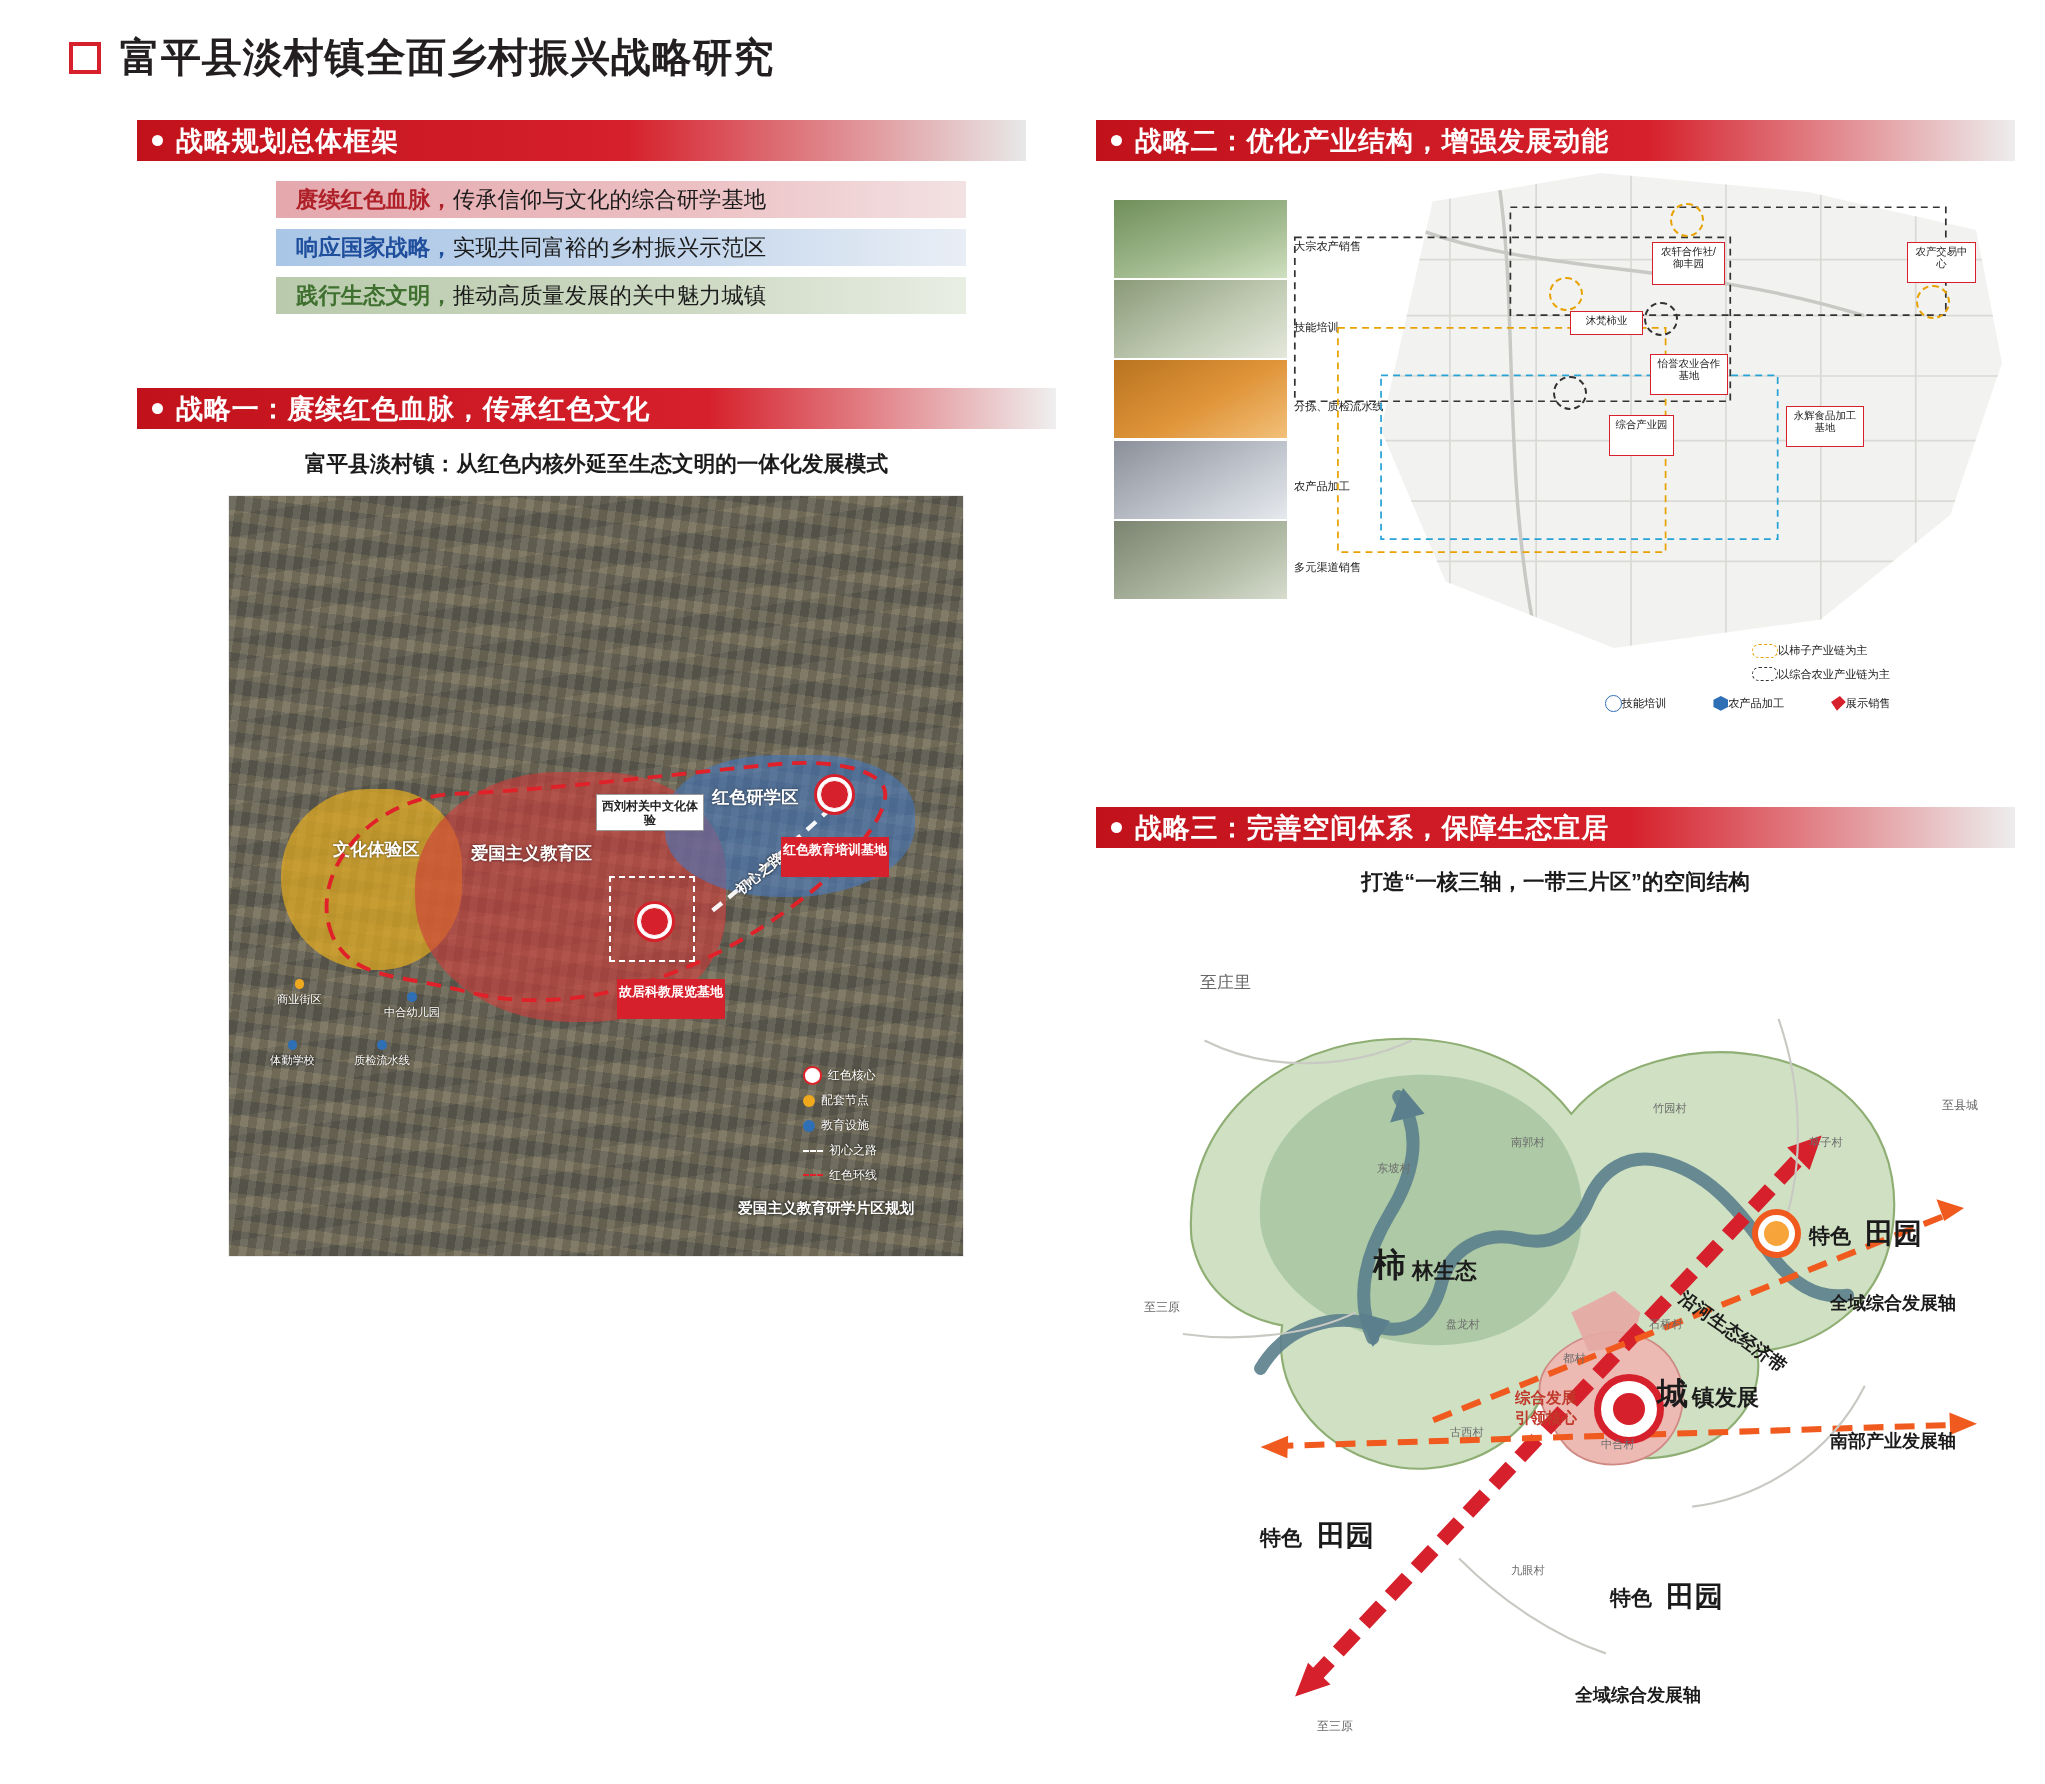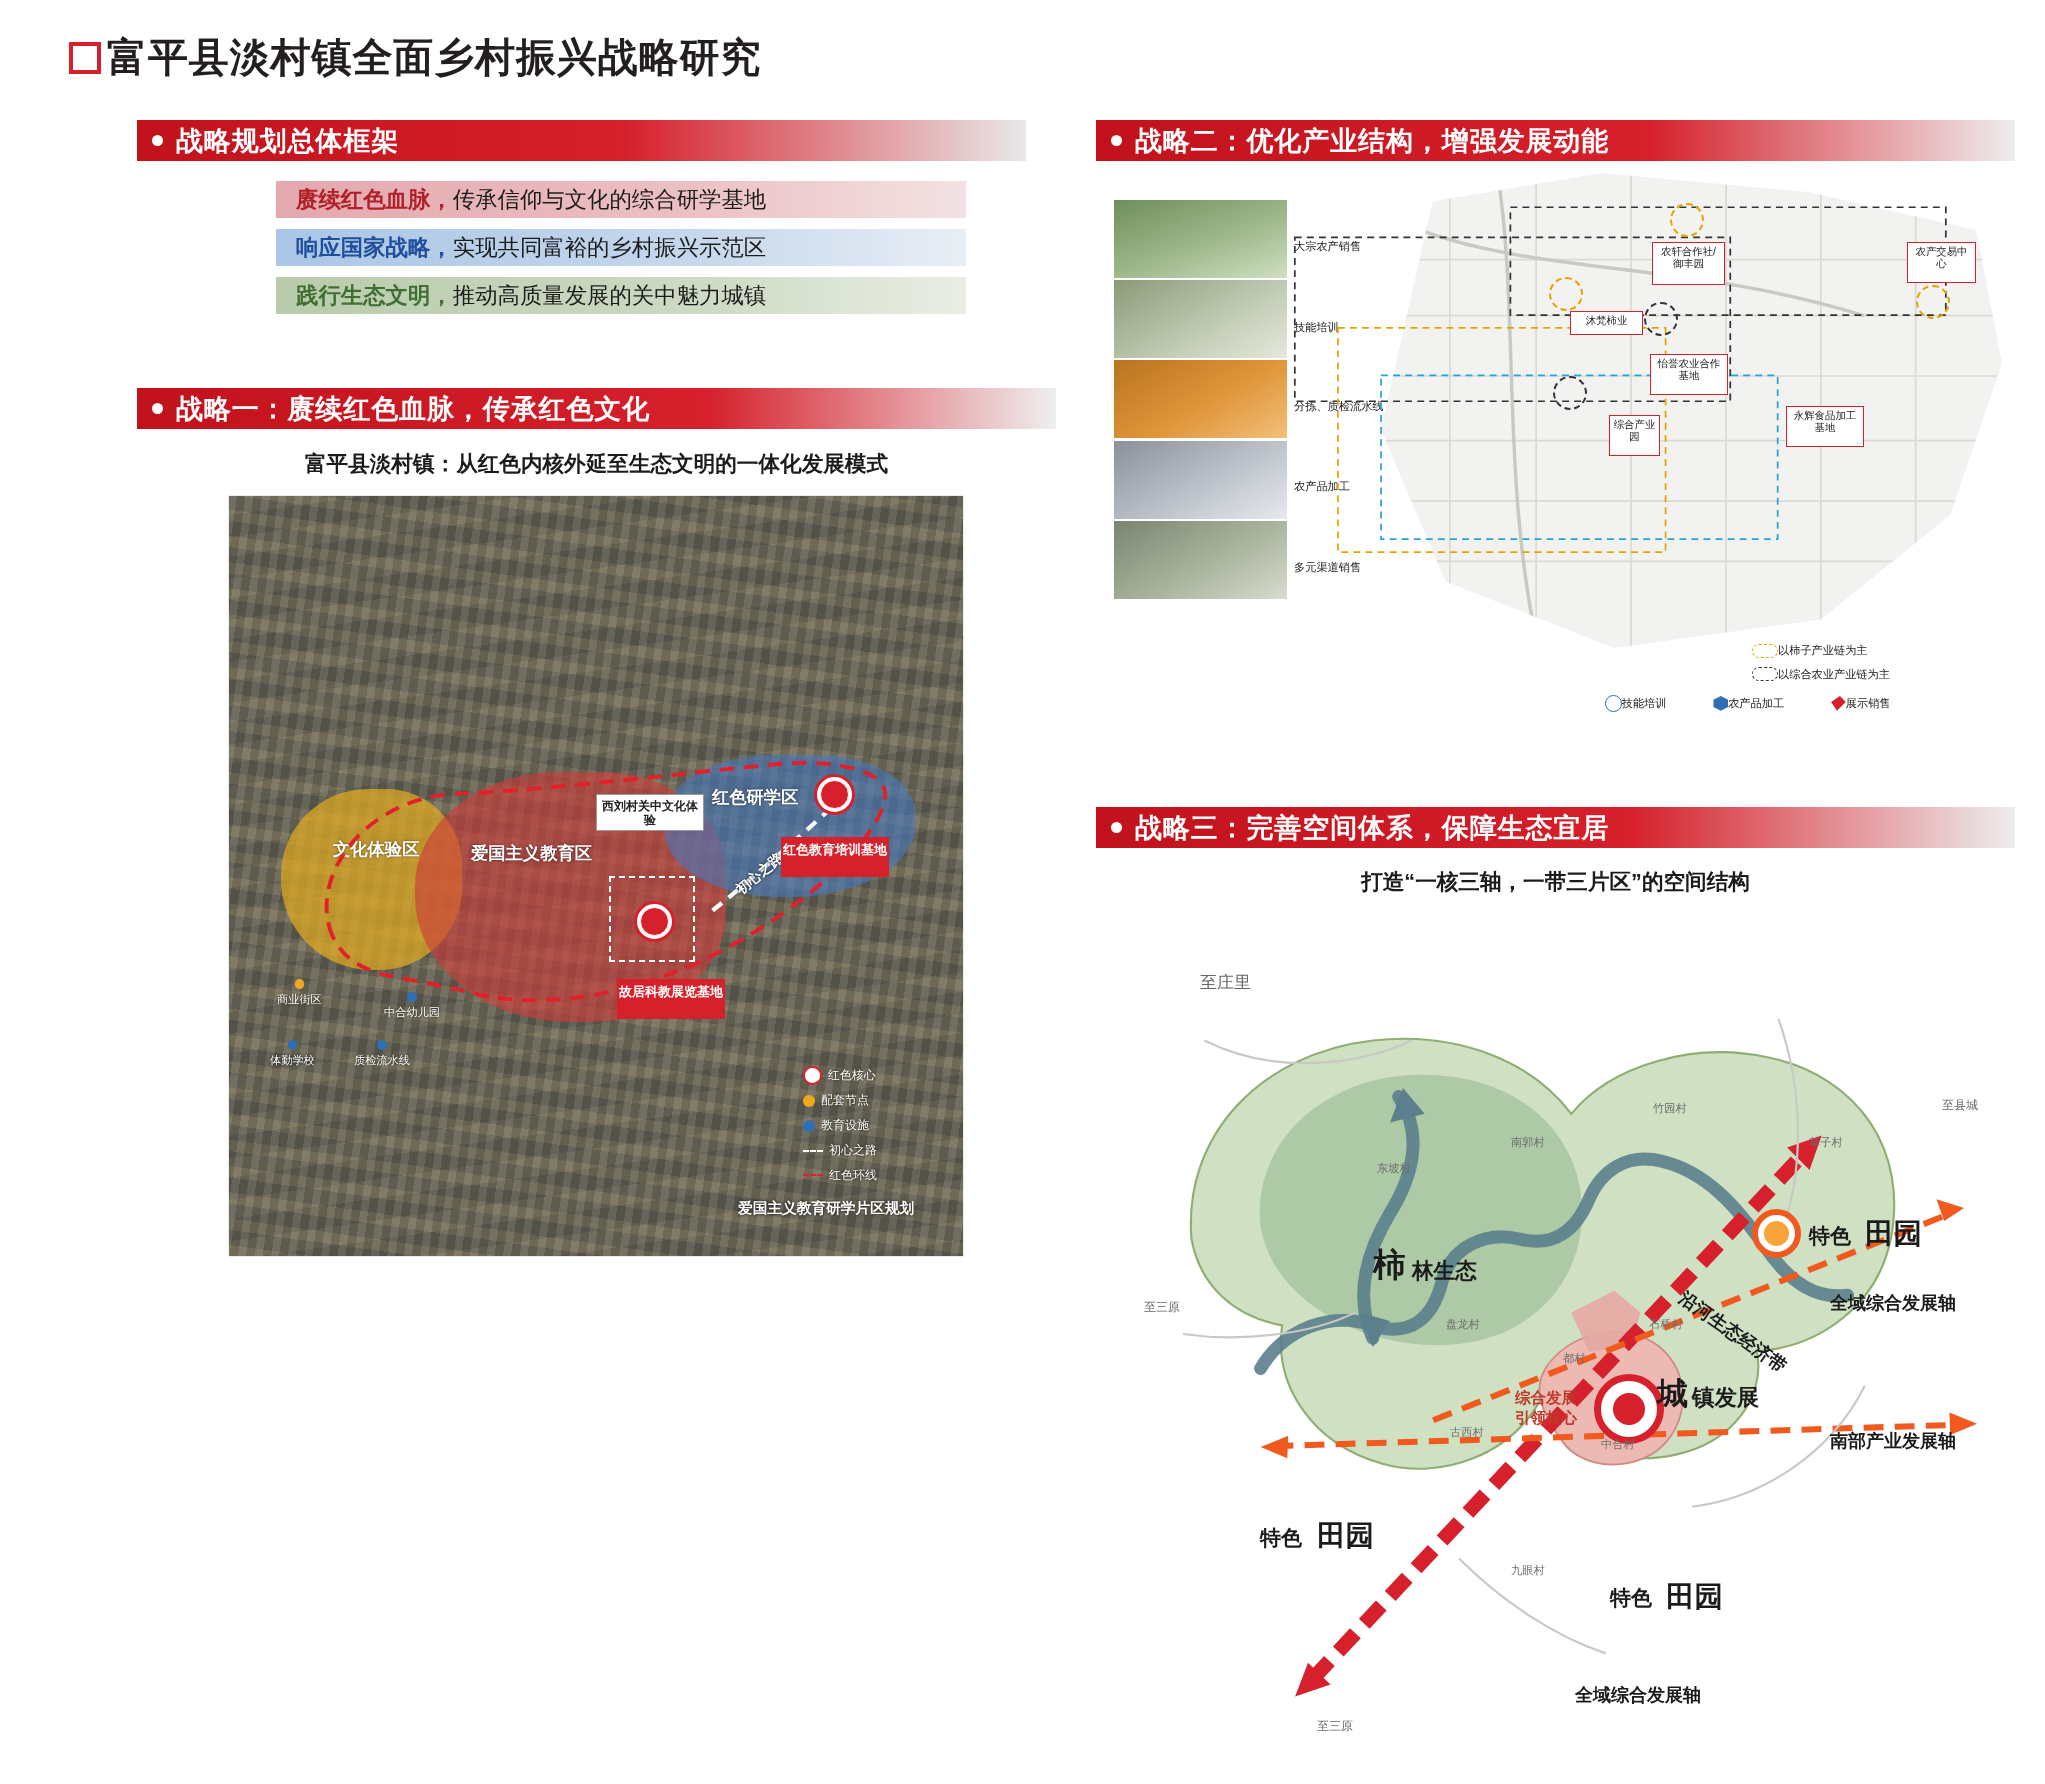--- a/index.html
+++ b/index.html
@@ -4,21 +4,21 @@
 <style>
   html,body{margin:0;padding:0;}
   body{
     width:2046px;height:1784px;background:#ffffff;
     font-family:"Liberation Sans","DejaVu Sans",sans-serif;
     position:relative;overflow:hidden;
   }
   .abs{position:absolute;}
 
   
-  #main-title{left:69px;top:30px;display:flex;align-items:center;gap:6px;}
+  #main-title{left:69px;top:30px;display:flex;align-items:center;gap:19px;}
   #title-marker{width:32px;height:32px;border:4.7px solid #d6202b;box-sizing:border-box;}
   #title-text{font-size:40px;font-weight:bold;color:#231f20;letter-spacing:0.9px;white-space:nowrap;}
 
   
   .sec-bar{
     height:41px;display:flex;align-items:center;
     background:linear-gradient(to right,#c1121c 0%,#d6202b 55%,#e8e8e8 100%);
     padding-left:14.7px;box-sizing:border-box;
   }
   .sec-bar .dot{width:11.2px;height:11.2px;border-radius:50%;background:#ffffff;flex:0 0 auto;margin-right:13px;}
@@ -230,21 +230,21 @@
     <rect x="20" y="110" width="1010" height="380" fill="none" stroke="#333" stroke-width="4" stroke-dasharray="16 12"></rect>
     <rect x="120" y="320" width="760" height="520" fill="none" stroke="#e8a200" stroke-width="4" stroke-dasharray="16 12"></rect>
     <rect x="220" y="430" width="920" height="380" fill="none" stroke="#28a3d6" stroke-width="4" stroke-dasharray="16 12"></rect>
     <rect x="520" y="40" width="1010" height="250" fill="none" stroke="#333" stroke-width="4" stroke-dasharray="16 12"></rect>
   </svg>
 
   <div class="s2-tag" style="left:539px;top:69px;width:73px;height:43px;">农轩合作社/御丰园</div>
   <div class="s2-tag" style="left:457px;top:138px;width:73px;height:24px;">沐梵柿业</div>
   <div class="s2-tag" style="left:537px;top:181px;width:78px;height:41px;">怡誉农业合作基地</div>
   <div class="s2-tag" style="left:673px;top:233px;width:78px;height:41px;">永辉食品加工基地</div>
-  <div class="s2-tag" style="left:496px;top:242px;width:51px;height:41px;">综合产业园</div>
+  <div class="s2-tag" style="left:496px;top:242px;width:65px;height:41px;">综合产业园</div>
   <div class="s2-tag" style="left:794px;top:69px;width:69px;height:41px;">农产交易中心</div>
 
   <div class="abs" style="left:557px;top:30px;width:30px;height:30px;border-radius:50%;border:2.2px dashed #e8a200;"></div>
   <div class="abs" style="left:436px;top:104px;width:30px;height:30px;border-radius:50%;border:2.2px dashed #e8a200;"></div>
   <div class="abs" style="left:531px;top:129px;width:30px;height:30px;border-radius:50%;border:2.2px dashed #333;"></div>
   <div class="abs" style="left:440px;top:203px;width:30px;height:30px;border-radius:50%;border:2.2px dashed #333;"></div>
   <div class="abs" style="left:803px;top:112px;width:30px;height:30px;border-radius:50%;border:2.2px dashed #e8a200;"></div>
 
   <div class="abs" style="left:639px;top:470px;">
     <div class="s2-legend-row" style="margin-bottom:8.6px;">

